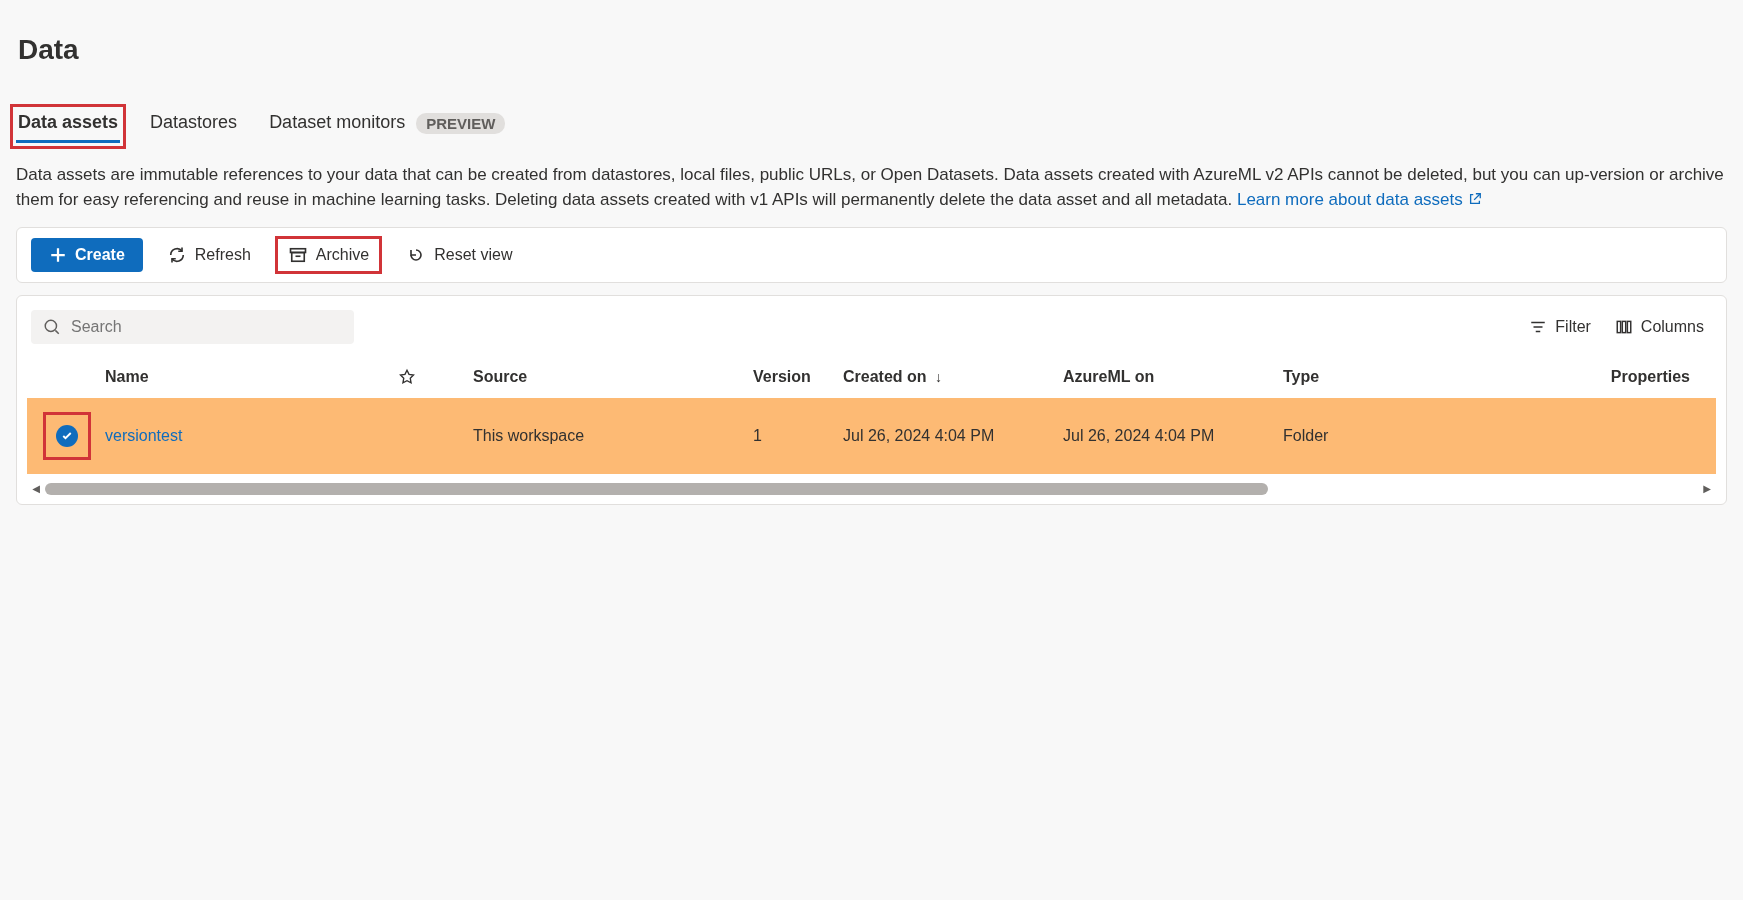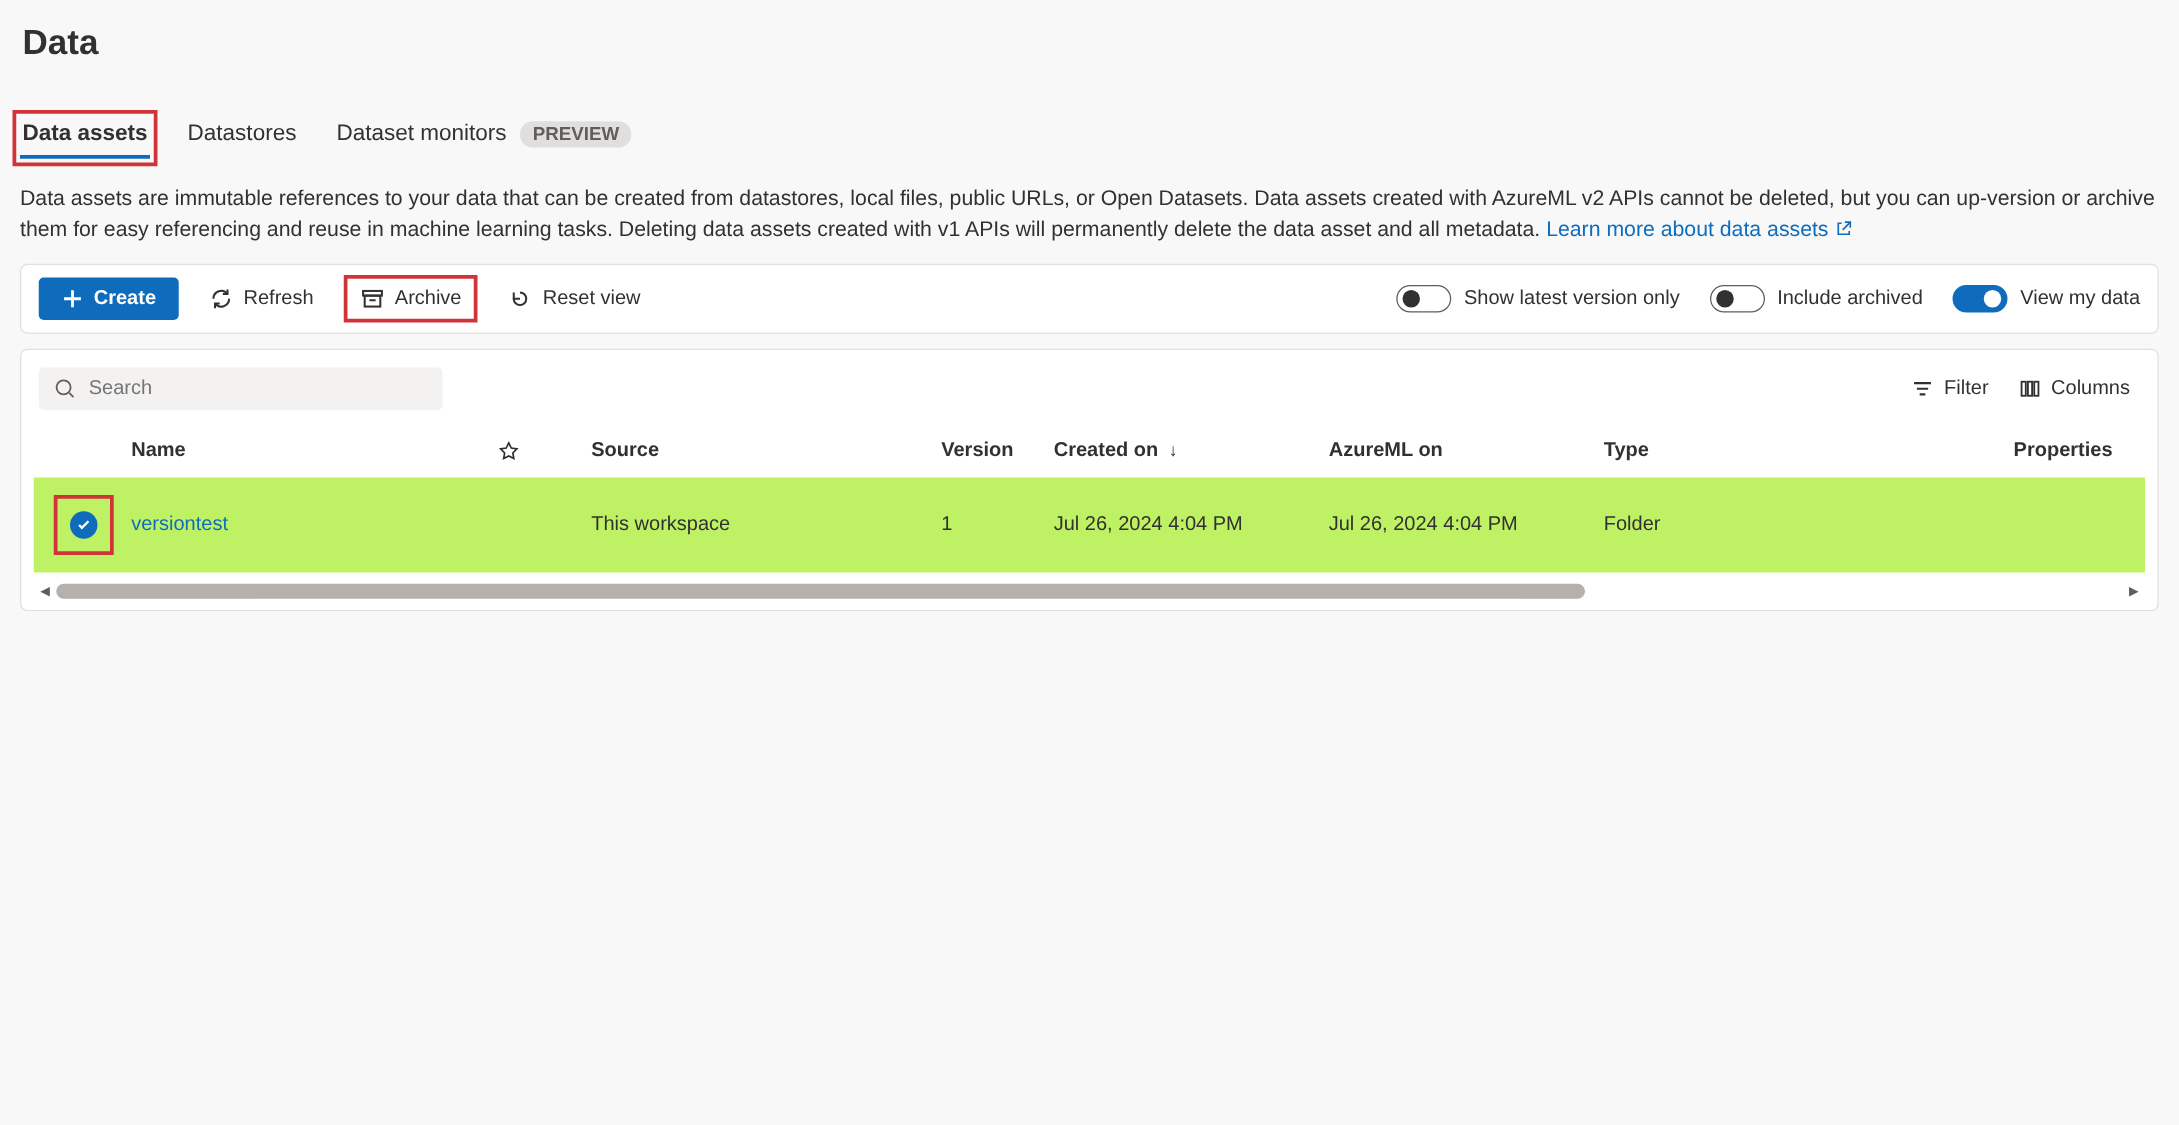--- a/index.html
+++ b/index.html
@@ -7,21 +7,21 @@
       margin: 0;
       padding: 0;
     }
     body {
       font-family: "Segoe UI", -apple-system, BlinkMacSystemFont, sans-serif;
       background: #f8f8f8;
       color: #323130;
       font-size: 14px;
     }
     .page {
-      padding: 0 16px;
+      padding: 16px 16px;
     }
     .page-title {
       font-size: 28px;
       font-weight: 600;
       padding: 18px 0 10px 2px;
     }
     .tabs {
       display: flex;
       gap: 28px;
       align-items: center;
@@ -217,21 +217,21 @@
     .col-source { width: 280px; margin-left: 36px; }
     .col-version { width: 90px; text-align: left;}
     .col-created { width: 220px; }
     .col-modified { width: 220px; }
     .col-type { width: 120px; }
     .col-props { flex: 1; text-align: right; padding-right: 16px;}
     .trow {
       display: flex;
       padding: 14px 10px;
       font-size: 16px;
-      background: #bef264;
+      background: #fdba74;
       align-items: center;
     }
     .trow a {
       color: #0f6cbd;
       text-decoration: none;
     }
     .check-redbox {
       border: 3px solid #d13438;
       width: 48px;
       height: 48px;
@@ -352,40 +352,20 @@
         <span>
           <svg width="20" height="20" viewBox="0 0 16 16" fill="none" stroke="#323130" stroke-width="1.3">
             <path d="M4 8a4 4 0 1 0 4-4"></path>
               <path d="M4 4v4h4"></path>
           </svg>
         </span>
         <span>Reset view</span>
       </button>
     </div>
 
-    <div class="toolbar-right">
-      <div class="toggle-group">
-        <div class="toggle">
-            <div class="knob"></div>
-          </div>
-        <span>Show latest version only</span>
-      </div>
-      <div class="toggle-group">
-        <div class="toggle">
-            <div class="knob"></div>
-          </div>
-        <span>Include archived</span>
-      </div>
-      <div class="toggle-group">
-        <div class="toggle on">
-            <div class="knob"></div>
-          </div>
-        <span>View my data</span>
-      </div>
-    </div>
   </div>
 
   <div class="table-panel">
     <div class="table-toolbar">
       <div class="search-wrap">
         <span>
           <svg width="18" height="18" viewBox="0 0 16 16" fill="none" stroke="#605e5c" stroke-width="1.3">
             <circle cx="7" cy="7" r="5"></circle>
               <path d="M11 11l3 3"></path>
           </svg>

